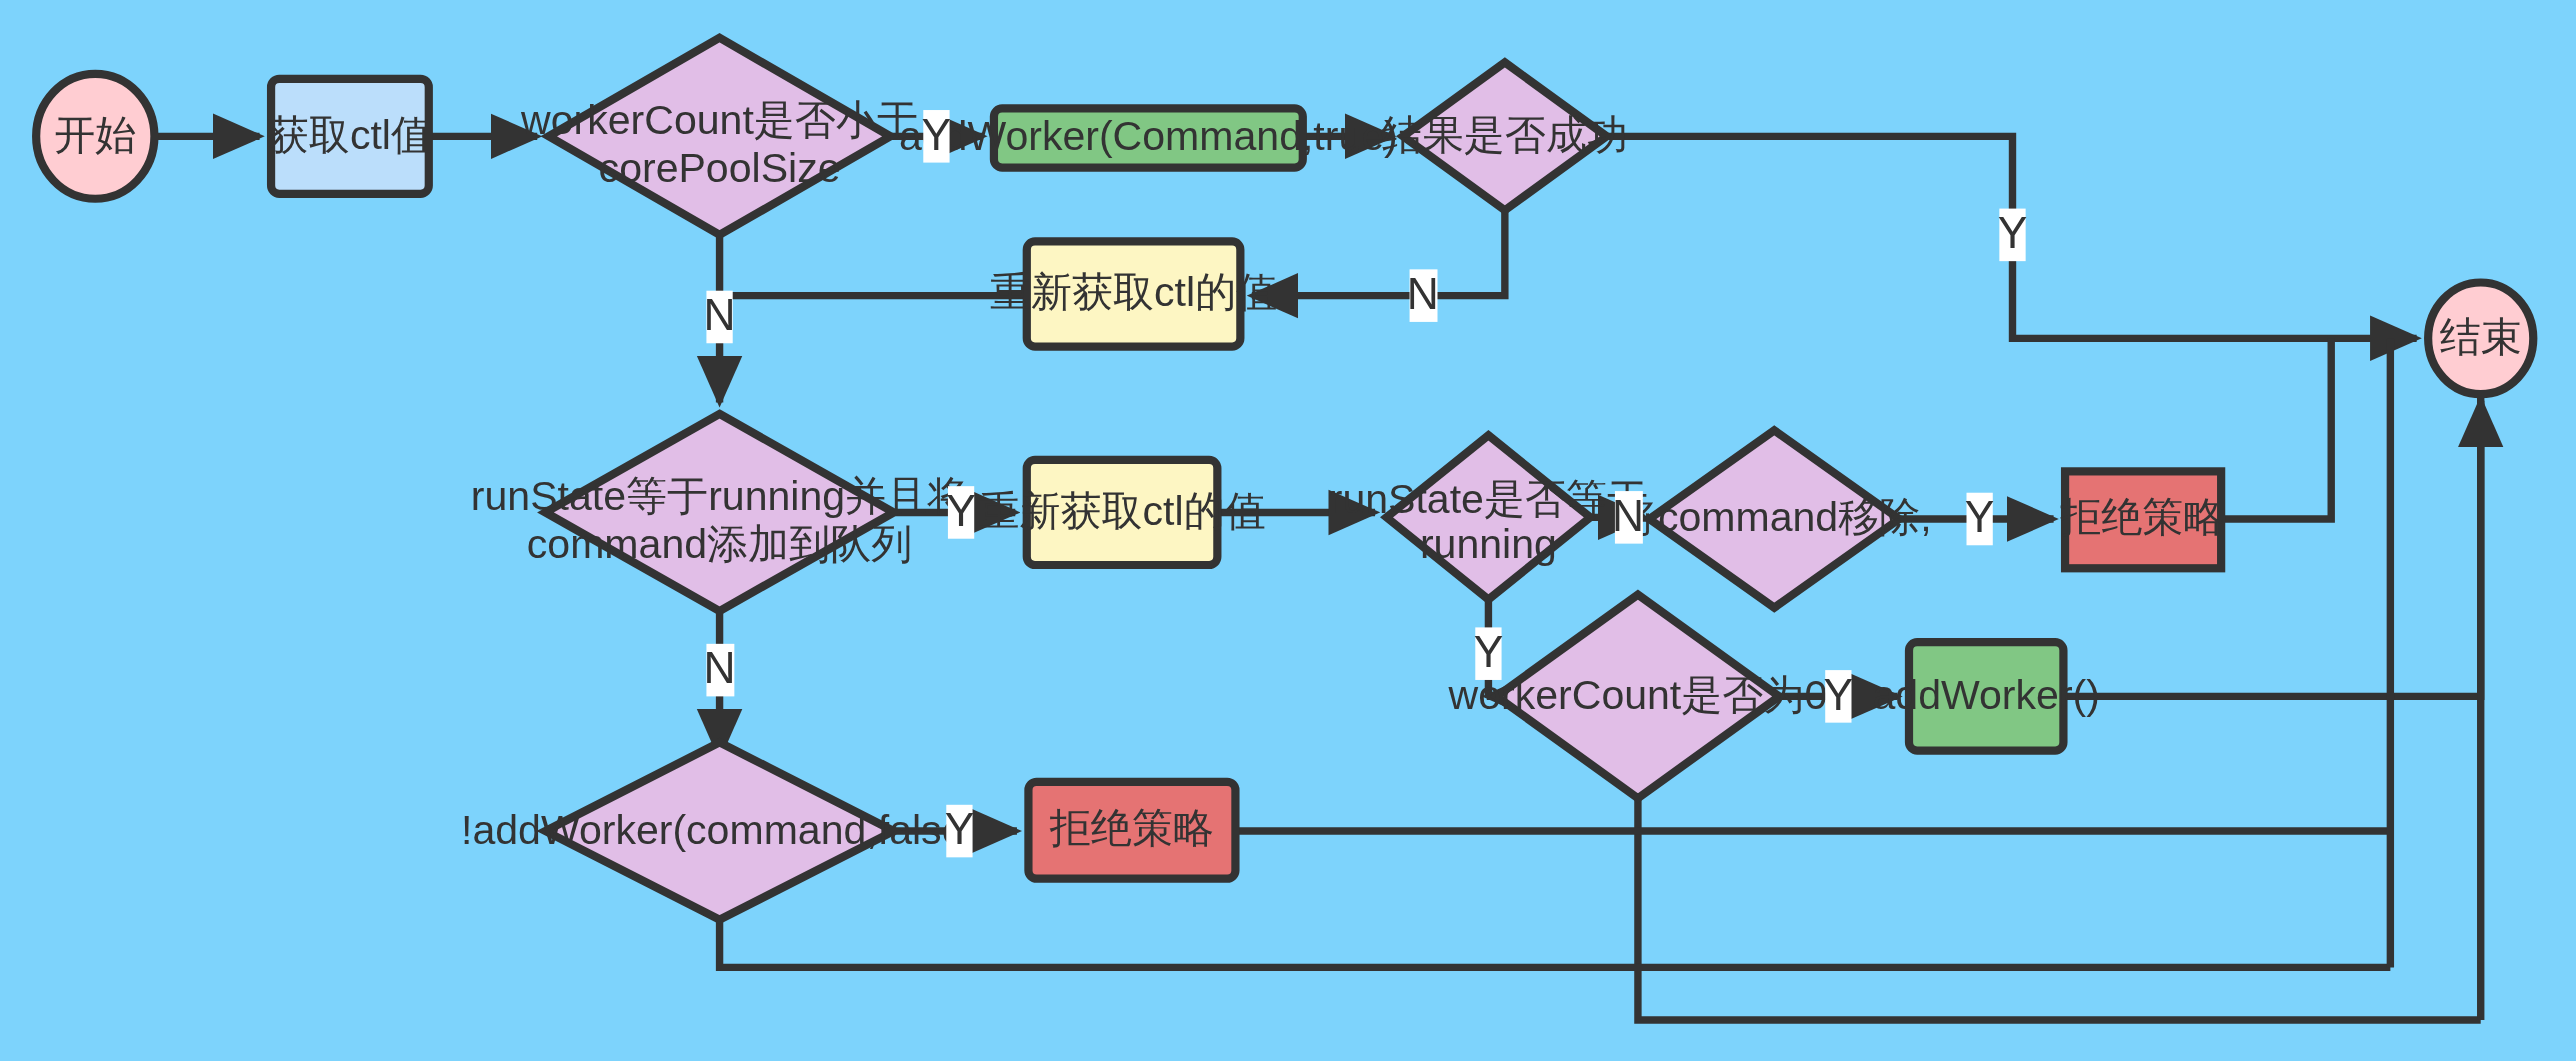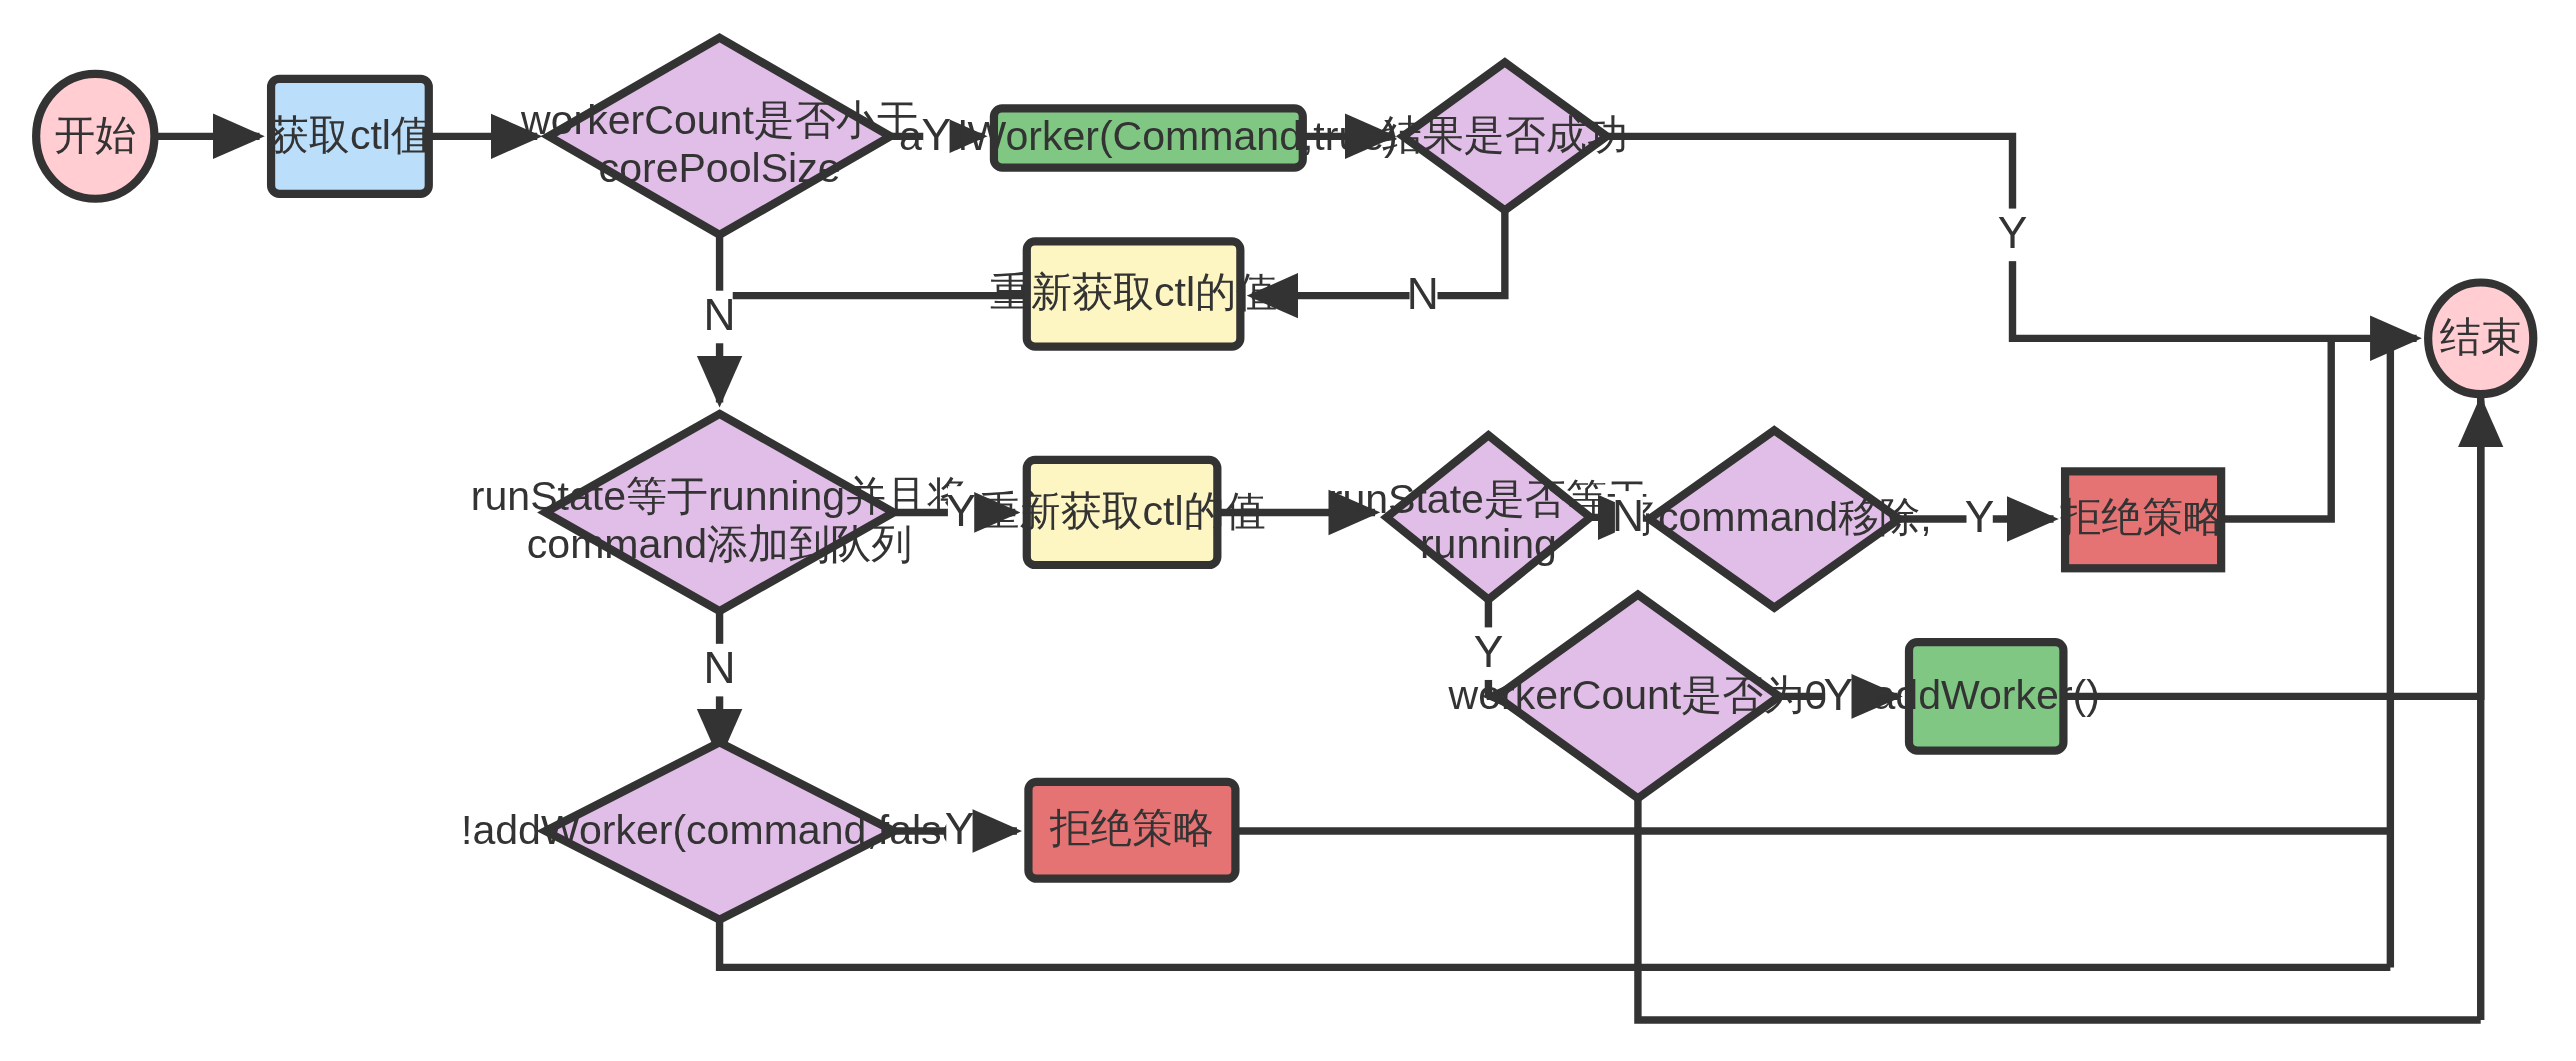--- a/index.html
+++ b/index.html
@@ -8,21 +8,21 @@
     background: #000000;
     width: 2576px;
     height: 1061px;
     overflow: hidden;
     font-family: "Liberation Sans", "DejaVu Sans", sans-serif;
   }
   #canvas {
     position: relative;
     width: 2576px;
     height: 1061px;
-    background: #ffffff;
+    background: #7dd3fc;
   }
   svg#flow {
     position: absolute;
     top: 0; left: 0;
     width: 2576px;
     height: 1061px;
   }
   .node-shape {
     stroke: #333333;
     stroke-width: 5;

